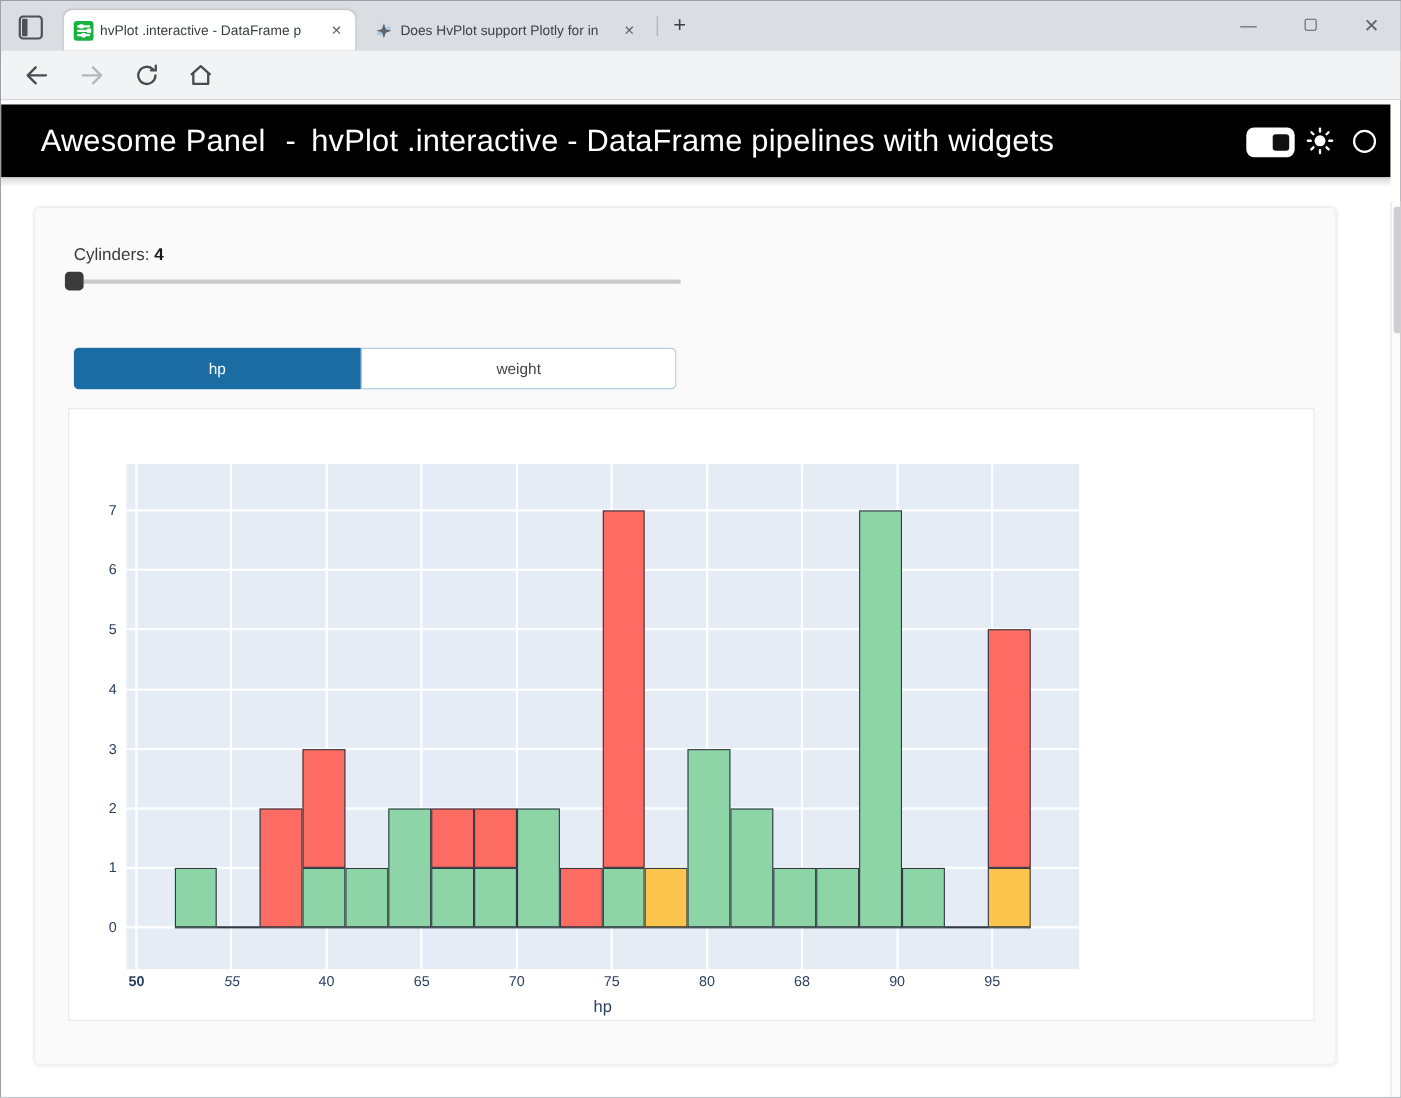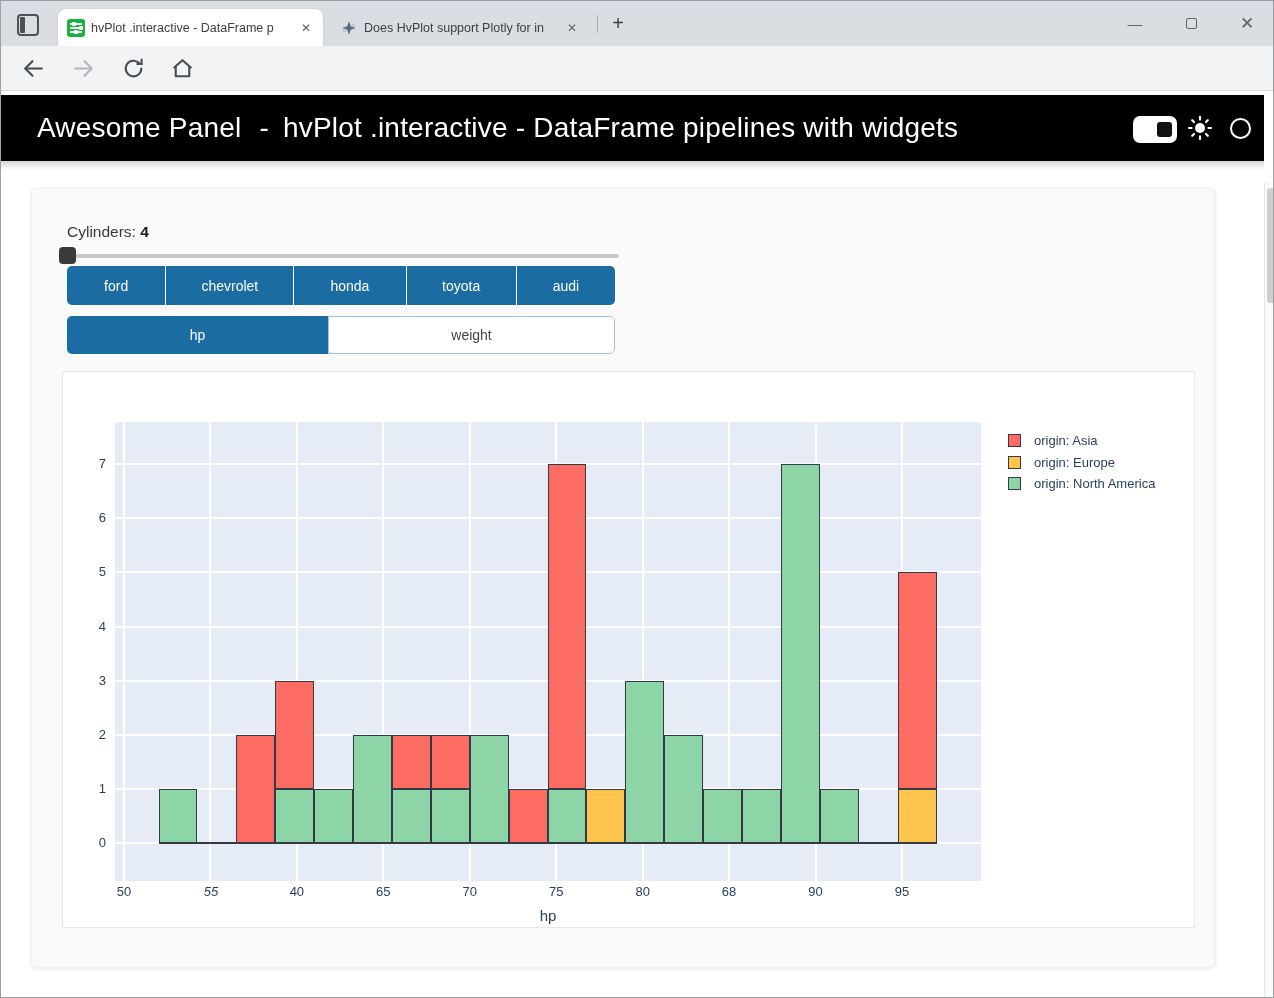--- a/index.html
+++ b/index.html
@@ -227,27 +227,20 @@
       </div>
       <div class="busy-ring"></div>
     </div>
     <div class="hdr-shadow"></div>
 
     <div class="card">
       <div class="cyl-label"><span>Cylinders:</span> <b>4</b></div>
       <div class="slider-track"></div>
       <div class="slider-handle"></div>
 
-      <div class="btn-group group-brands">
-        <div class="seg-btn" style="flex:99">ford</div>
-        <div class="seg-btn" style="flex:128">chevrolet</div>
-        <div class="seg-btn" style="flex:112">honda</div>
-        <div class="seg-btn" style="flex:110">toyota</div>
-        <div class="seg-btn" style="flex:99">audi</div>
-      </div>
 
       <div class="btn-group group-metric">
         <div class="seg-btn" style="flex:262">hp</div>
         <div class="seg-btn off" style="flex:286">weight</div>
       </div>
 
       <div class="chart-card">
         <div class="plot" id="plot">
             <div class="grid-h" style="top: 420.111px;"></div>
             <div class="grid-h" style="top: 365.983px;"></div>
@@ -296,46 +289,32 @@
             <div class="ytick" style="top: 413.111px;">0</div>
             <div class="ytick" style="top: 358.983px;">1</div>
             <div class="ytick" style="top: 304.856px;">2</div>
             <div class="ytick" style="top: 250.729px;">3</div>
             <div class="ytick" style="top: 196.601px;">4</div>
             <div class="ytick" style="top: 142.474px;">5</div>
             <div class="ytick" style="top: 88.3467px;">6</div>
             <div class="ytick" style="top: 34.2193px;">7</div>
           </div>
         <div class="xticks-strip" id="xticks">
-            <div class="xtick" style="left: -13.0098px;">50</div>
+            <div class="xtick" style="left: -13.0098px; font-weight: bold;">50</div>
             <div class="xtick" style="left: 74px; font-style: italic;">55</div>
             <div class="xtick" style="left: 159.879px;">40</div>
             <div class="xtick" style="left: 246.323px;">65</div>
             <div class="xtick" style="left: 332.768px;">70</div>
             <div class="xtick" style="left: 419.212px;">75</div>
             <div class="xtick" style="left: 505.657px;">80</div>
             <div class="xtick" style="left: 592.101px;">68</div>
             <div class="xtick" style="left: 678.545px;">90</div>
             <div class="xtick" style="left: 764.99px;">95</div>
           </div>
         <div class="xlabel">hp</div>
-        <div class="legend" id="legend">
-            <div class="legend-row">
-              <div class="legend-swatch" style="background: rgb(252, 108, 98); border-color: rgb(51, 58, 69);"></div>
-              <div class="legend-label">origin: Asia</div>
-            </div>
-            <div class="legend-row">
-              <div class="legend-swatch" style="background: rgb(253, 197, 77); border-color: rgb(51, 58, 69);"></div>
-              <div class="legend-label">origin: Europe</div>
-            </div>
-            <div class="legend-row">
-              <div class="legend-swatch" style="background: rgb(141, 212, 166); border-color: rgb(51, 58, 69);"></div>
-              <div class="legend-label">origin: North America</div>
-            </div>
-          </div>
       </div>
     </div>
 
     <div class="scrollbar">
       <div class="scroll-thumb"></div>
 
     </div>
   </div>
 </div>
 

